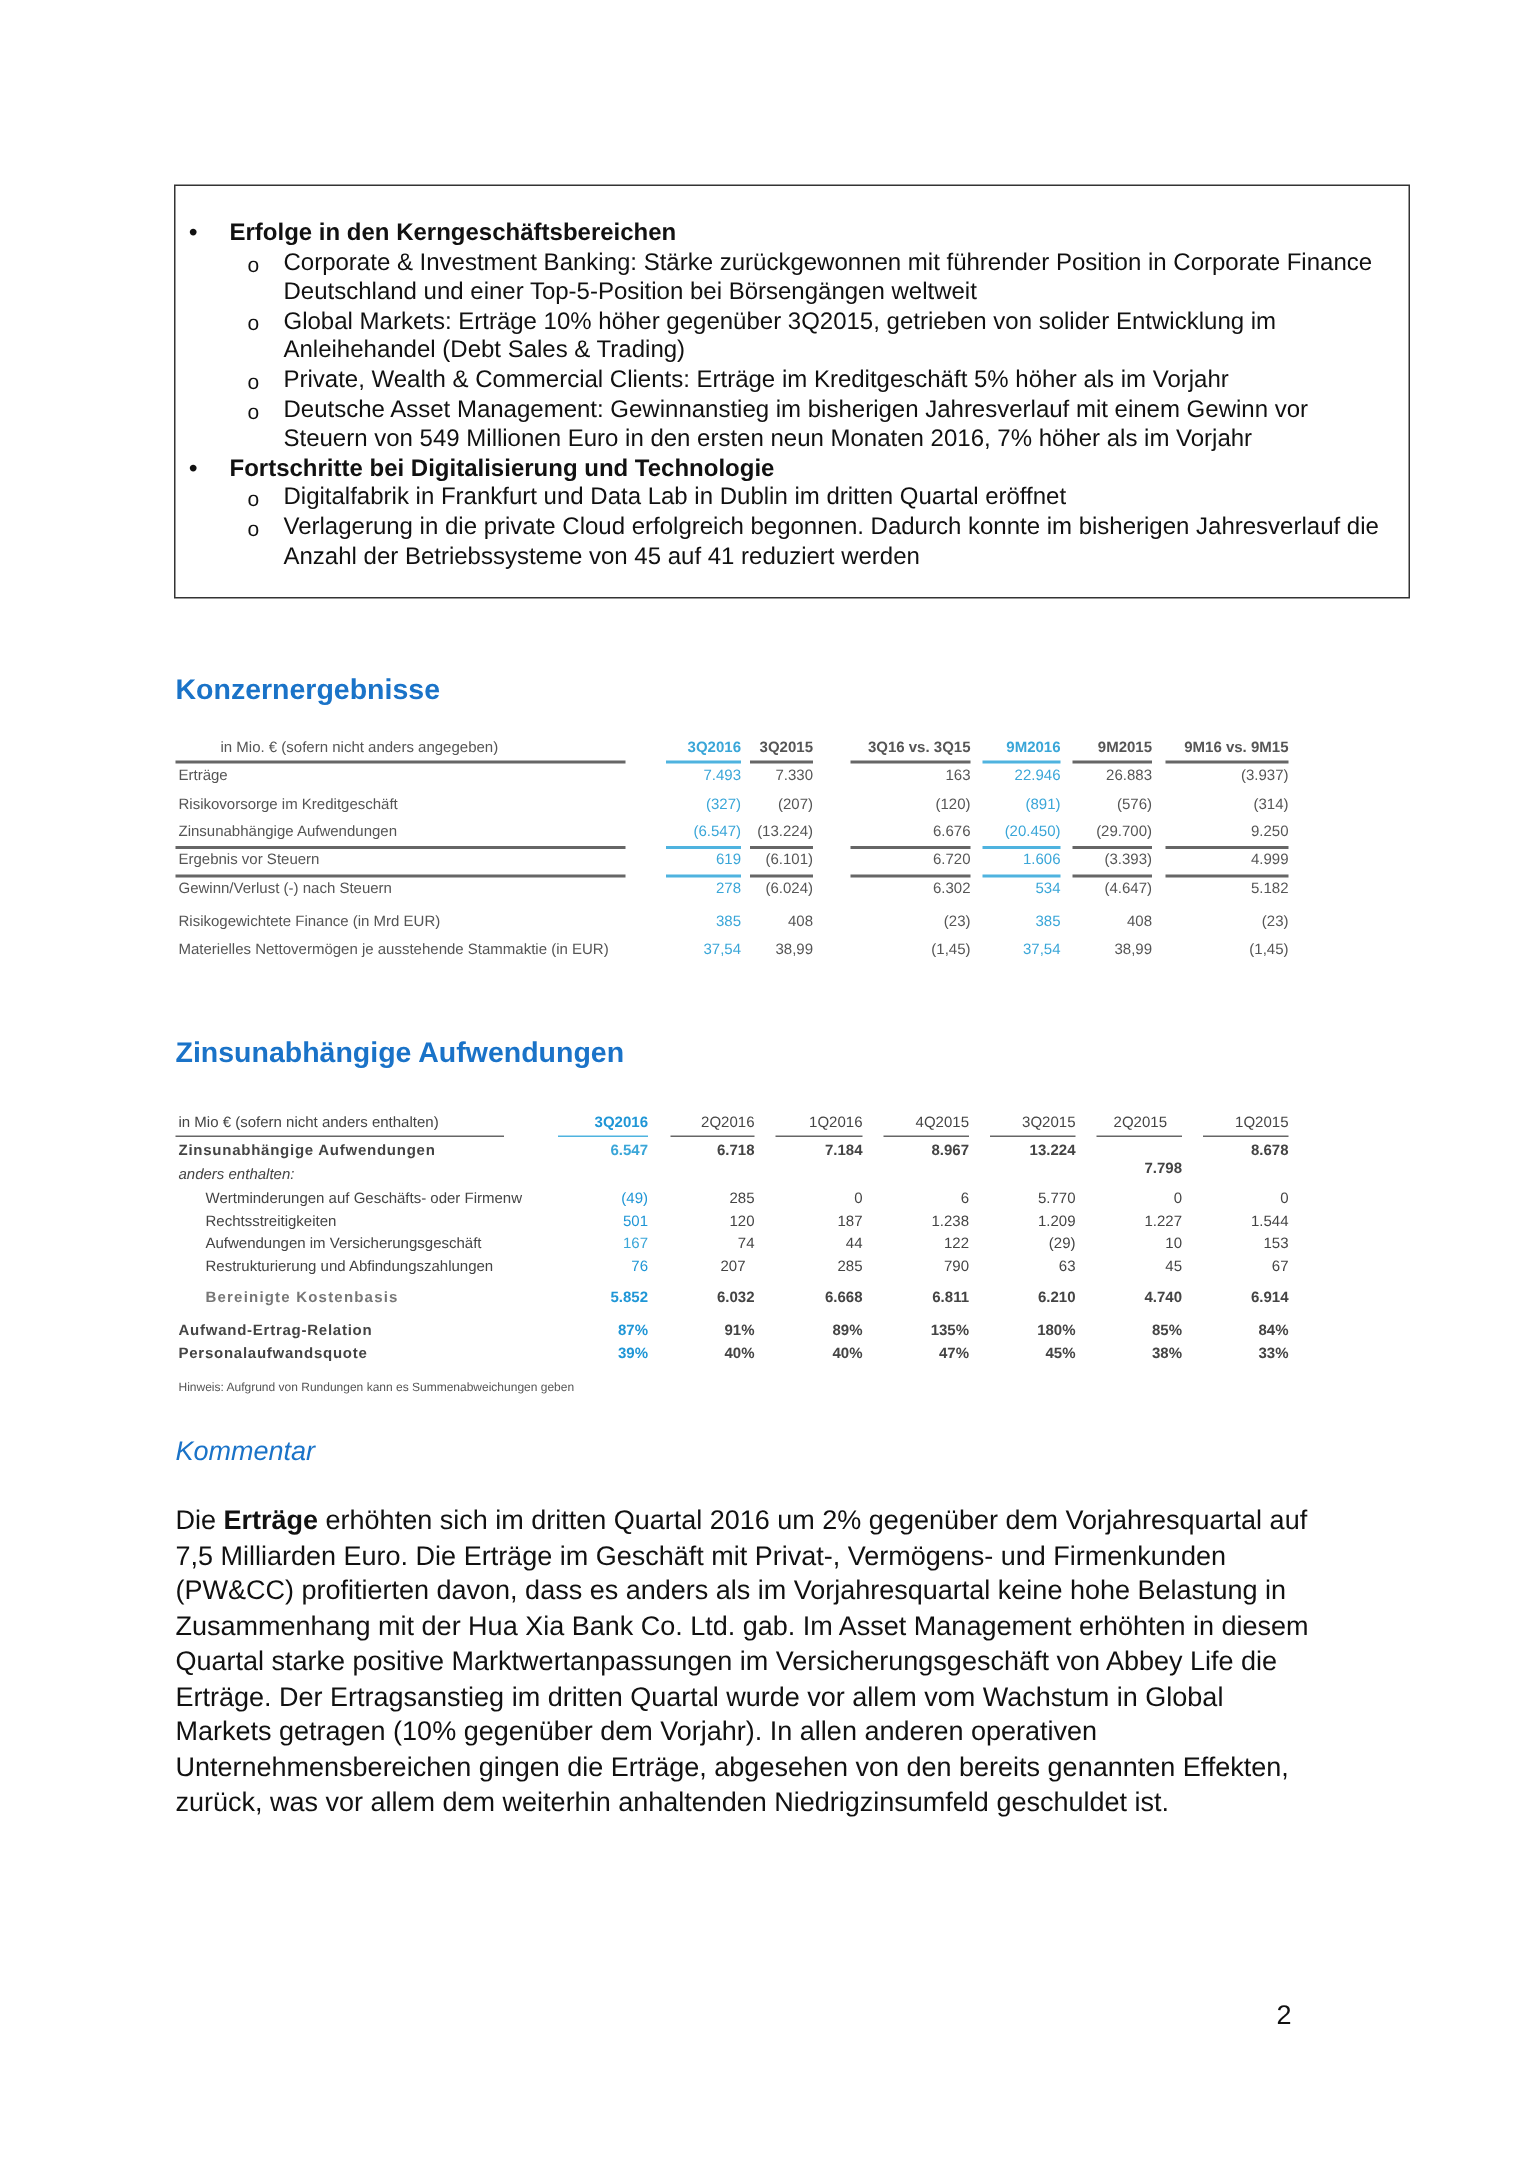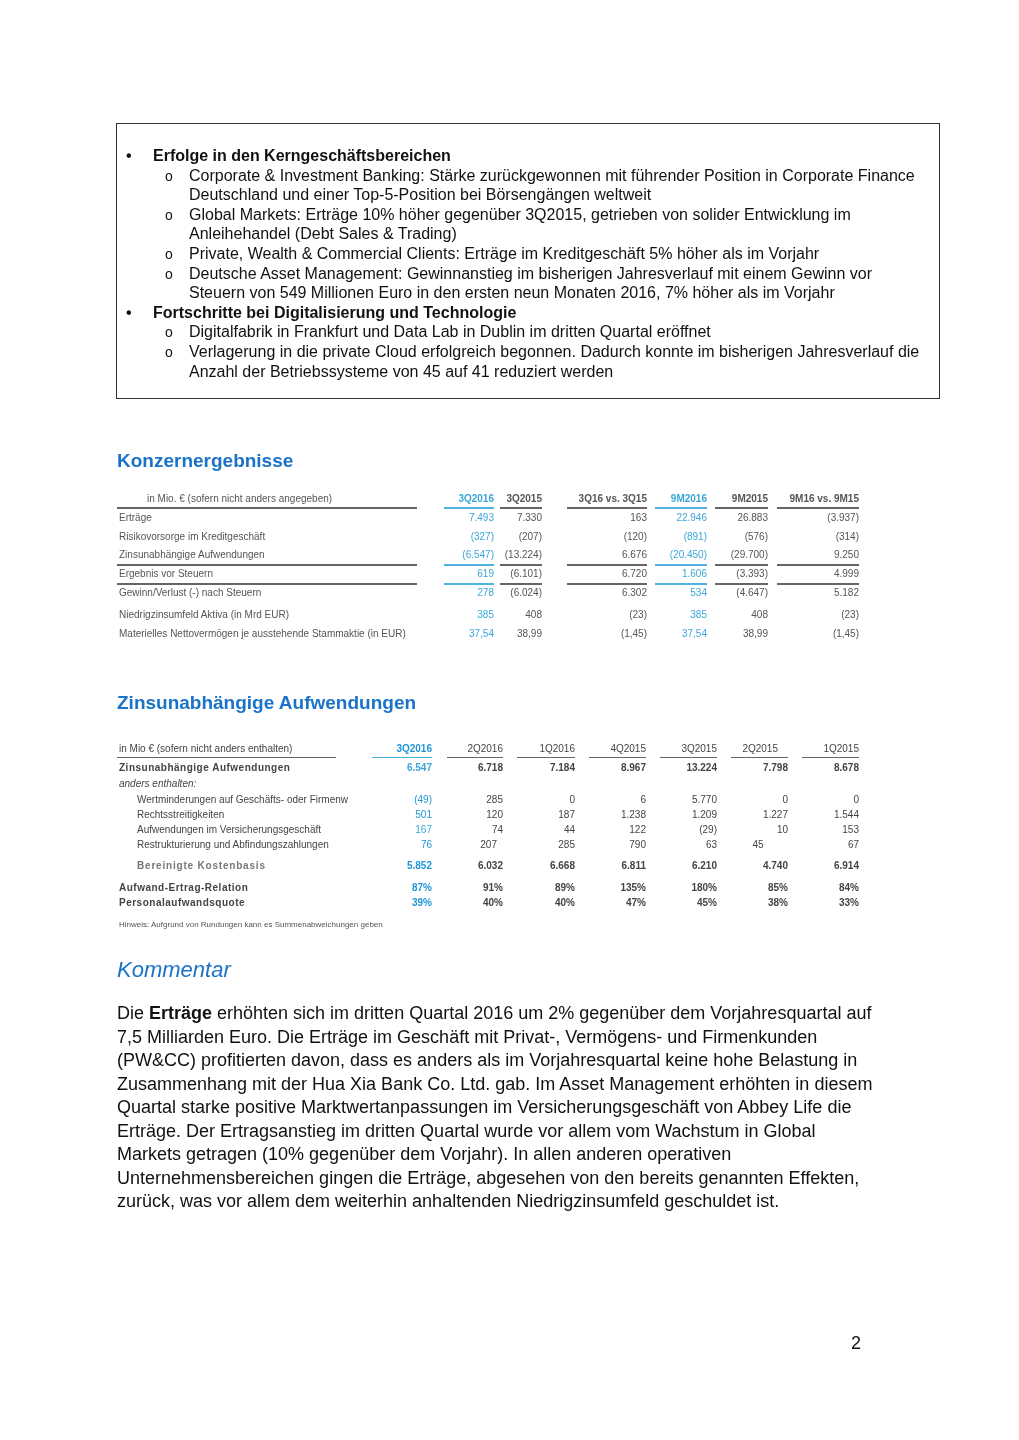--- a/index.html
+++ b/index.html
@@ -8,21 +8,21 @@
   
   .hbox { position:absolute; left:116px; top:123px; width:824px; height:276px; border:1.5px solid #333; box-sizing:border-box; }
   .hlist { position:absolute; left:0; top:22px; width:100%; }
   .hbullet { position:relative; font-size:16px; font-weight:bold; line-height:19.6px; padding-left:36px; color:#111; }
   .hbullet .dot { position:absolute; left:9px; top:0; font-weight:bold; }
   .hsub { position:relative; font-size:16px; line-height:19.6px; padding-left:72px; padding-right:18px; color:#111; }
   .hsub .circ { position:absolute; left:48px; top:1px; font-size:14px; }
 
   
   .sec-title { position:absolute; left:117px; font-size:19px; font-weight:bold; color:#1a73c8; }
-  .comment-title { position:absolute; left:117px; top:957px; font-size:22px; font-style:italic; color:#1a73c8; }
+  .comment-title { position:absolute; left:117px; top:957px; font-size:18px; font-style:italic; color:#1a73c8; }
 
   
   .t1 { position:absolute; left:117px; top:490px; width:745px; font-size:10px; color:#555; }
   .t1 .row { position:relative; height:19px; }
   .t1 .lbl { position:absolute; left:2px; top:3px; white-space:nowrap; }
   .t1 .c { position:absolute; top:3px; text-align:right; white-space:nowrap; }
   .t1 .hdr .c, .t1 .hdr .lbl { font-weight:bold;padding-left:28px; }
   .t1 .hdr .lbl { font-weight:normal; }
   .blue { color:#3aa6d8; }
   .line { position:absolute; height:2px; background:#666; }
@@ -116,21 +116,21 @@
     <div class="row" style="position: absolute; left: 0px; right: 0px; top: 94px;">
       <span class="lbl">Gewinn/Verlust (-) nach Steuern</span>
       <span class="c blue" style="right: 368px;">278</span>
       <span class="c" style="right: 320px;">(6.024)</span>
       <span class="c" style="right: 215px;">6.302</span>
       <span class="c blue" style="right: 155px;">534</span>
       <span class="c" style="right: 94px;">(4.647)</span>
       <span class="c" style="right: 3px;">5.182</span>
     </div>
     <div class="row" style="position: absolute; left: 0px; right: 0px; top: 116px;">
-      <span class="lbl">Niedrigzinsumfeld Aktiva (in Mrd EUR)</span>
+      <span class="lbl">Risikogewichtete Finance (in Mrd EUR)</span>
       <span class="c blue" style="right: 368px;">385</span>
       <span class="c" style="right: 320px;">408</span>
       <span class="c" style="right: 215px;">(23)</span>
       <span class="c blue" style="right: 155px;">385</span>
       <span class="c" style="right: 94px;">408</span>
       <span class="c" style="right: 3px;">(23)</span>
     </div>
     <div class="row" style="position: absolute; left: 0px; right: 0px; top: 135px;">
       <span class="lbl">Materielles Nettovermögen je ausstehende Stammaktie (in EUR)</span>
       <span class="c blue" style="right: 368px;">37,54</span>
@@ -176,21 +176,21 @@
     <div class="line" style="left: 543px; width: 57px; top: 16px; height: 1px;"></div>
     <div class="line" style="left: 614px; width: 57px; top: 16px; height: 1px;"></div>
     <div class="line" style="left: 685px; width: 57px; top: 16px; height: 1px;"></div>
     <div class="row" style="position: absolute; left: 0px; right: 0px; top: 19px;">
       <span class="lbl bold" style="letter-spacing: 0.5px;">Zinsunabhängige Aufwendungen</span>
       <span class="c bold lblue" style="right: 430px;">6.547</span>
       <span class="c bold" style="right: 359px;">6.718</span>
       <span class="c bold" style="right: 287px;">7.184</span>
       <span class="c bold" style="right: 216px;">8.967</span>
       <span class="c bold" style="right: 145px;">13.224</span>
-      <span class="c bold" style="right: 74px;">7.798</span>
+      <span class="c bold" style="right: 74px; margin-top: 12px;">7.798</span>
       <span class="c bold" style="right: 3px;">8.678</span>
     </div>
     <div class="row" style="position: absolute; left: 0px; right: 0px; top: 35px;">
       <span class="lbl" style="font-style: italic;">anders enthalten:</span>
     </div>
     <div class="row" style="position: absolute; left: 0px; right: 0px; top: 51px;">
       <span class="lbl" style="left: 20px;">Wertminderungen auf Geschäfts- oder Firmenw</span>
       <span class="c blue2" style="right: 430px;">(49)</span>
       <span class="c" style="right: 359px;">285</span>
       <span class="c" style="right: 287px;">0</span>
@@ -219,21 +219,21 @@
       <span class="c" style="right: 74px;">10</span>
       <span class="c" style="right: 3px;">153</span>
     </div>
     <div class="row" style="position: absolute; left: 0px; right: 0px; top: 96px;">
       <span class="lbl" style="left: 20px;">Restrukturierung und Abfindungszahlungen</span>
       <span class="c blue2" style="right: 430px;">76</span>
       <span class="c" style="right: 365px;">207</span>
       <span class="c" style="right: 287px;">285</span>
       <span class="c" style="right: 216px;">790</span>
       <span class="c" style="right: 145px;">63</span>
-      <span class="c" style="right: 74px; text-align: center;">45</span>
+      <span class="c" style="right: 74px;">45</span>
       <span class="c" style="right: 3px;">67</span>
     </div>
     <div class="row" style="position: absolute; left: 0px; right: 0px; top: 117px;">
       <span class="lbl bold" style="left: 20px; color: rgb(119, 119, 119); letter-spacing: 0.8px;">Bereinigte Kostenbasis</span>
       <span class="c bold blue2" style="right: 430px;">5.852</span>
       <span class="c bold" style="right: 359px;">6.032</span>
       <span class="c bold" style="right: 287px;">6.668</span>
       <span class="c bold" style="right: 216px;">6.811</span>
       <span class="c bold" style="right: 145px;">6.210</span>
       <span class="c bold" style="right: 74px;">4.740</span>

